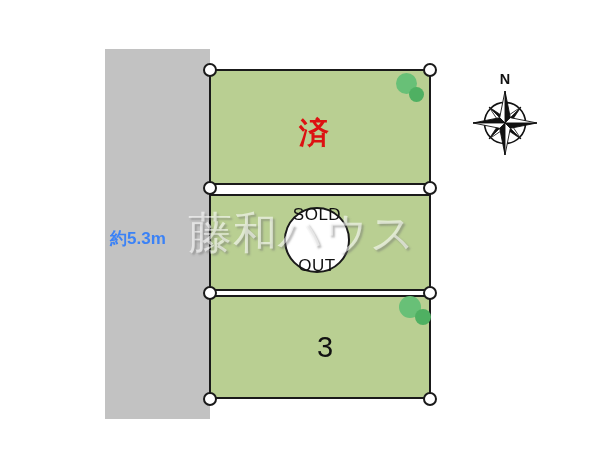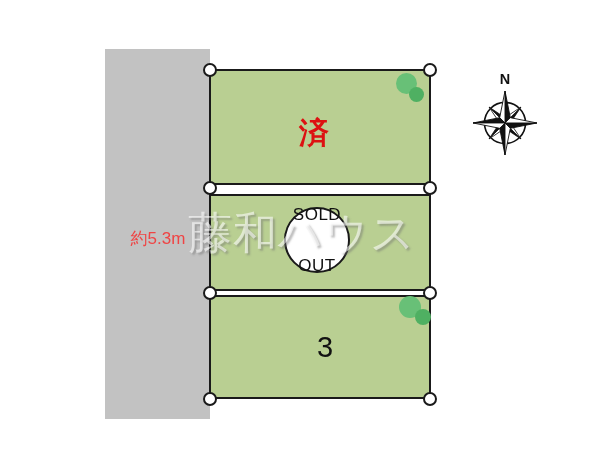--- a/index.html
+++ b/index.html
@@ -6,22 +6,22 @@
   .stage{
     position:relative;width:600px;height:450px;overflow:hidden;
     background:var(--bg,#ffffff);
     font-family:"Liberation Sans","DejaVu Sans",sans-serif;
   }
   .road{
     position:absolute;left:105px;top:49px;width:105px;height:370px;
     background:var(--road-gray,#c2c2c2);
   }
   .road-label{
-    position:absolute;left:110px;top:227px;width:96px;text-align:center;
-    font-size:17px;font-weight:normal;color:#ef4444;z-index:6;
+    position:absolute;left:110px;top:227px;width:96px;
+    font-size:17px;font-weight:bold;color:#3b82f6;z-index:6;
   }
   .parcel{
     position:absolute;left:209px;width:222px;box-sizing:border-box;
     background:var(--parcel-green,#b9cf92);
     border:2px solid var(--line,#1a1a1a);
   }
   .parcel-1{top:69px;height:116px;}
   .parcel-2{top:194px;height:97px;}
   .parcel-3{top:295px;height:104px;}
   .tree{position:absolute;border-radius:50%;z-index:5;}

